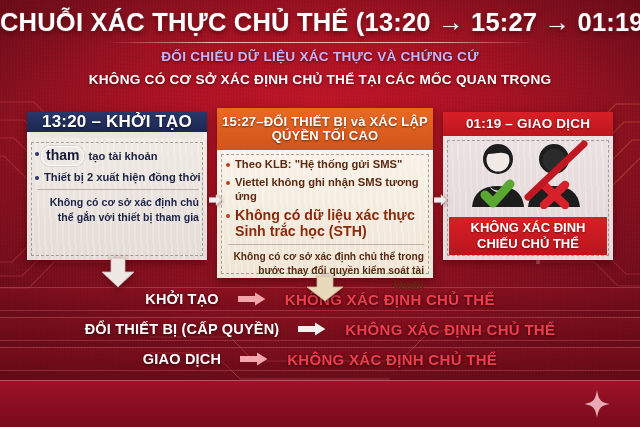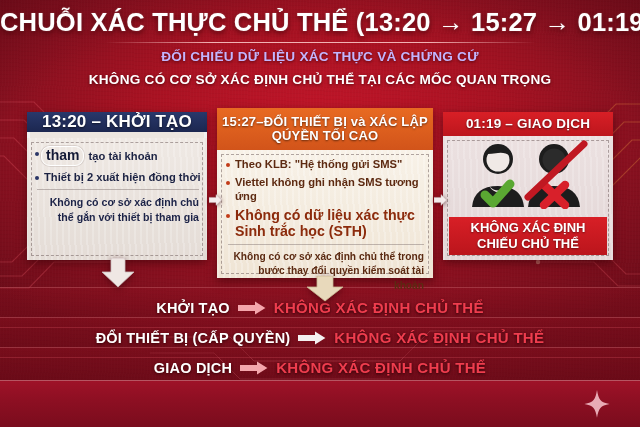--- a/index.html
+++ b/index.html
@@ -175,22 +175,22 @@
   }
   
   .varrow {
     position:absolute; z-index:7;
     filter:drop-shadow(0 2px 3px rgba(60,0,8,.6));
   }
 
   
   #rows { position:absolute; left:0; top:285px; width:640px; height:90px; z-index:5; }
   .crow {
-    position:absolute; left:0; width:640px; height:41px;
-    display:flex; align-items:center; justify-content:center; gap:8px;
+    position:absolute; left:0; width:640px; height:24px;
+    display:flex; align-items:center; justify-content:center; gap:19px;
     background:linear-gradient(180deg, rgba(150,18,34,.30) 0%, rgba(110,10,24,.42) 100%);
     border-top:1px solid rgba(255,140,150,.30);
     border-bottom:1px solid rgba(255,140,150,.22);
   }
   .crow .lbl {
     font-size:14.5px; font-weight:bold; color:#ffffff;
     letter-spacing:.2px; text-shadow:0 1px 3px rgba(50,0,6,.9);
     white-space:nowrap;
   }
   .crow .res {

